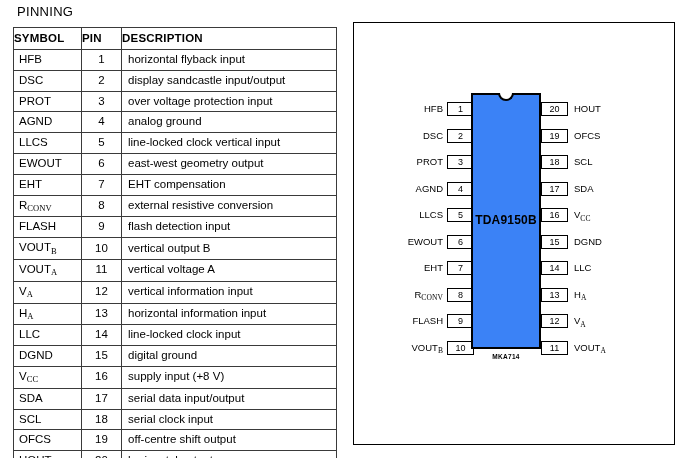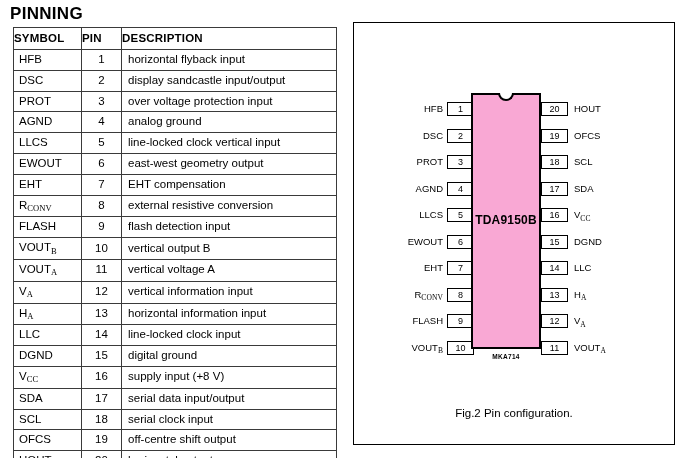--- a/index.html
+++ b/index.html
@@ -12,24 +12,24 @@
     height: 458px;
     position: relative;
     font-family: "Liberation Sans", sans-serif;
     color: #000000;
     overflow: hidden;
   }
 
   
   #pinning-heading {
     position: absolute;
-    left: 10px;
+    left: 17px;
     top: 4px;
-    font-size: 17px;
-    font-weight: bold;
+    font-size: 13px;
+    font-weight: normal;
     letter-spacing: 0.3px;
   }
 
   
   #pinning-table {
     position: absolute;
     left: 13px;
     top: 27px;
     width: 323px;
     border-collapse: collapse;
@@ -85,21 +85,21 @@
 
   
   #package-body {
     position: absolute;
     left: 117px;   
     top: 70px;     
     width: 70px;
     height: 256px;
     border: 2.5px solid #000000;
     box-sizing: border-box;
-    background: #f9a8d4;
+    background: #3b82f6;
   }
   #package-notch {
     position: absolute;
     left: 50%;
     top: -2px;
     width: 16px;
     height: 8px;
     margin-left: -8px;
     border: 2px solid #000000;
     border-top: none;
@@ -390,14 +390,13 @@
       </div>
     </div>
 
   <div id="package-body">
     <div id="package-notch"></div>
     <div id="package-label">TDA9150B</div>
   </div>
 
   <div id="package-code">MKA714</div>
 
-  <div id="figure-caption">Fig.2  Pin configuration.</div>
 </div>
 
 </body></html>

